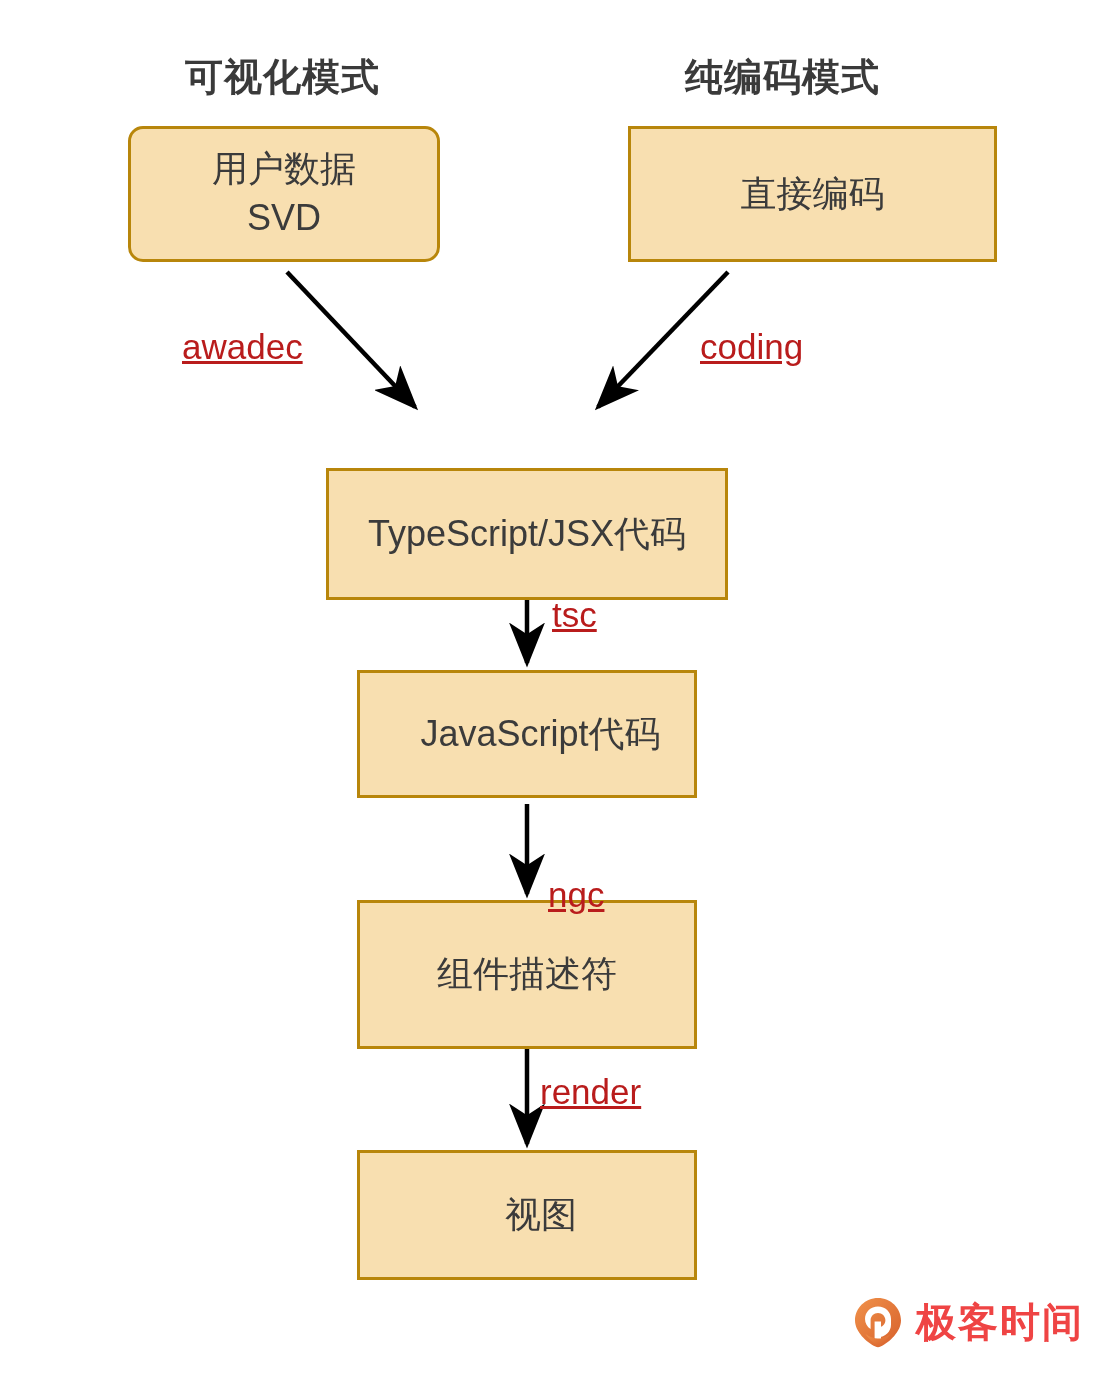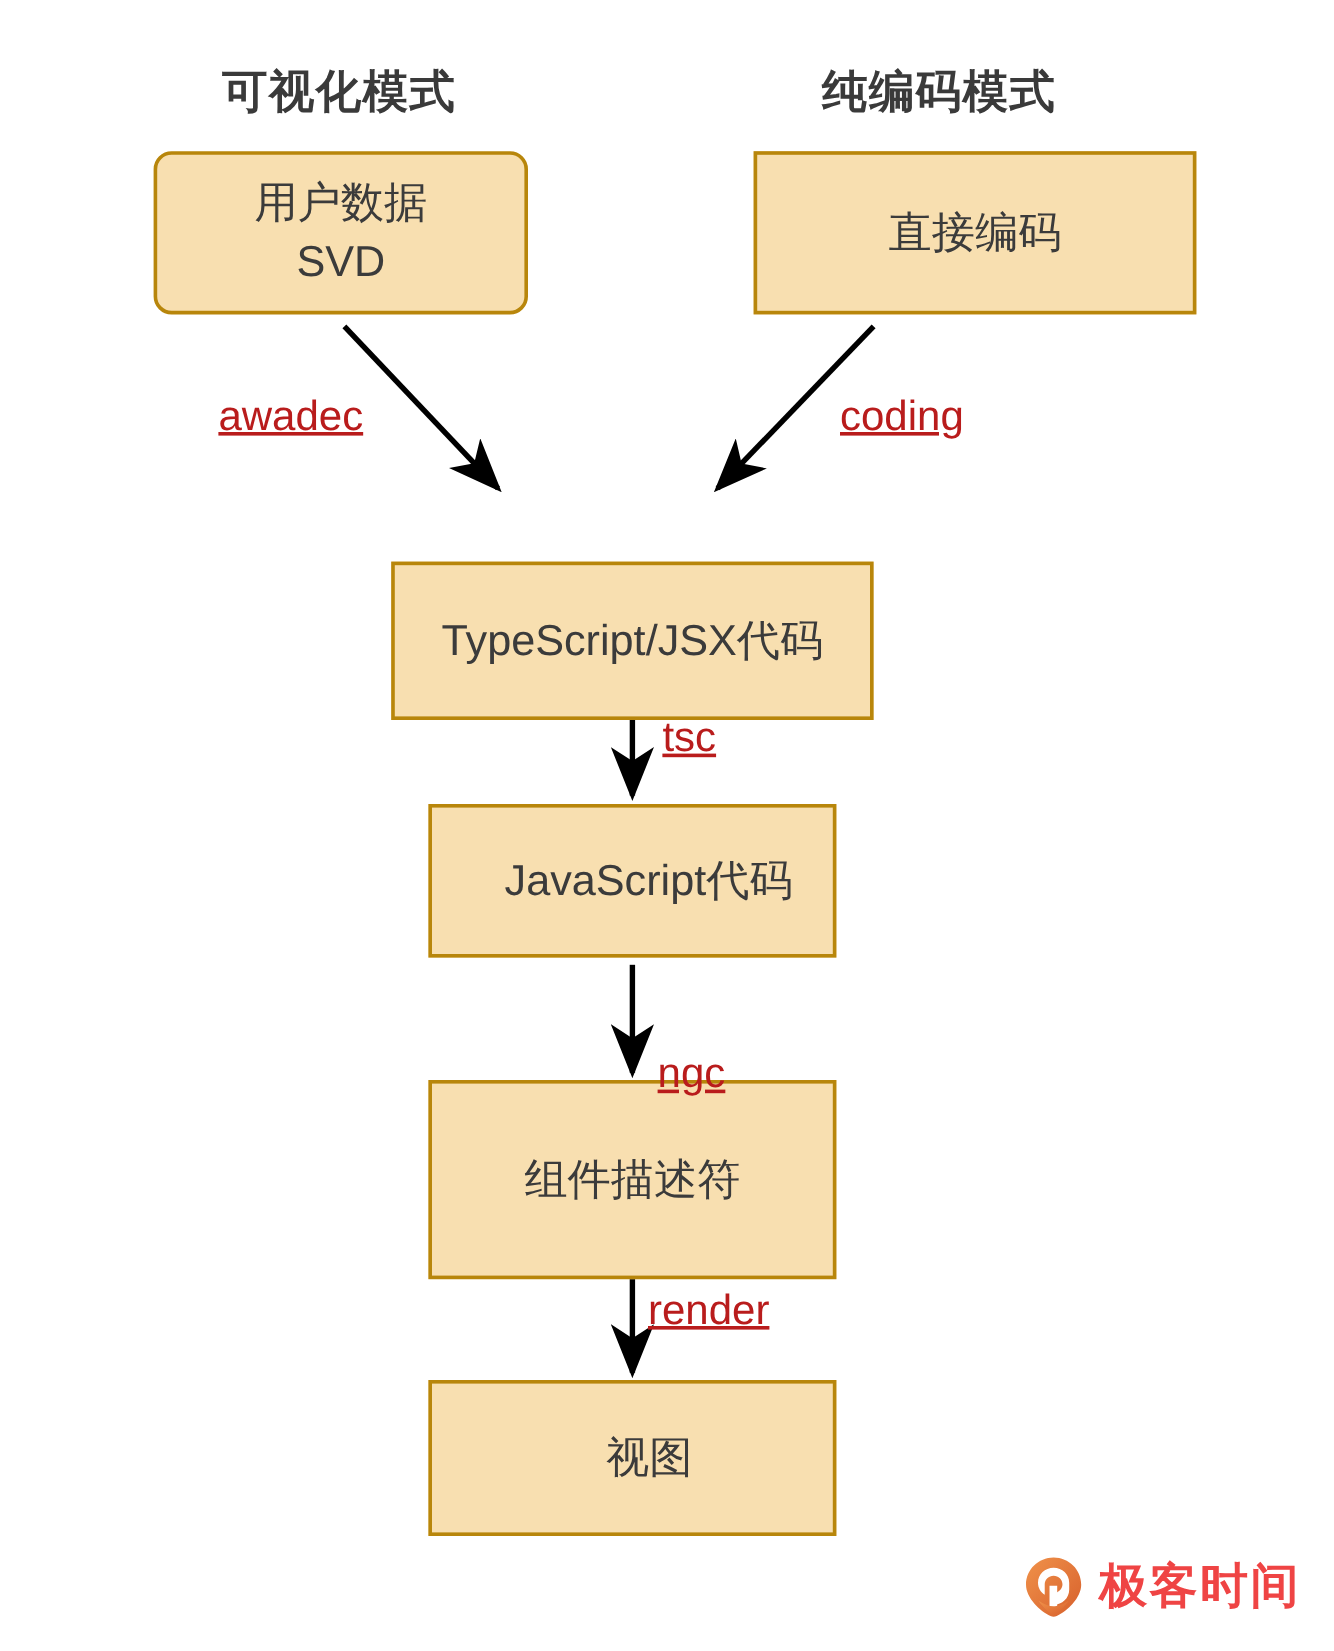--- a/index.html
+++ b/index.html
@@ -45,21 +45,21 @@
     color: #3b3b3b;
     line-height: 1.35;
     white-space: pre-line;
     padding: 0 8px;
   }
 
   #box-user-data  { left: 128px; top: 126px;  width: 312px; height: 136px; border-radius: 15px; }
   #box-direct     { left: 628px; top: 126px;  width: 369px; height: 136px; }
   #box-tsjsx      { left: 326px; top: 424px;  width: 402px; height: 132px; margin-top: 44px; }
   #box-js         { left: 357px; top: 670px;  width: 340px; height: 128px; padding-left: 27px; }
-  #box-descriptor { left: 357px; top: 900px;  width: 340px; height: 166px; }
+  #box-descriptor { left: 357px; top: 900px;  width: 340px; height: 149px; }
   #box-view       { left: 357px; top: 1150px; width: 340px; height: 130px; padding-left: 28px; }
 
   .edge-svg {
     position: absolute;
     left: 0;
     top: 0;
     width: 1112px;
     height: 1376px;
     pointer-events: none;
   }

